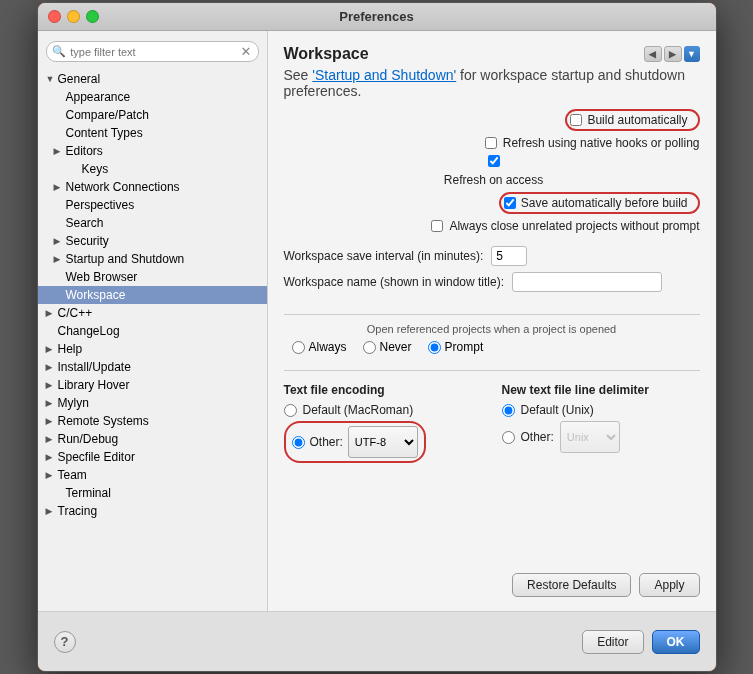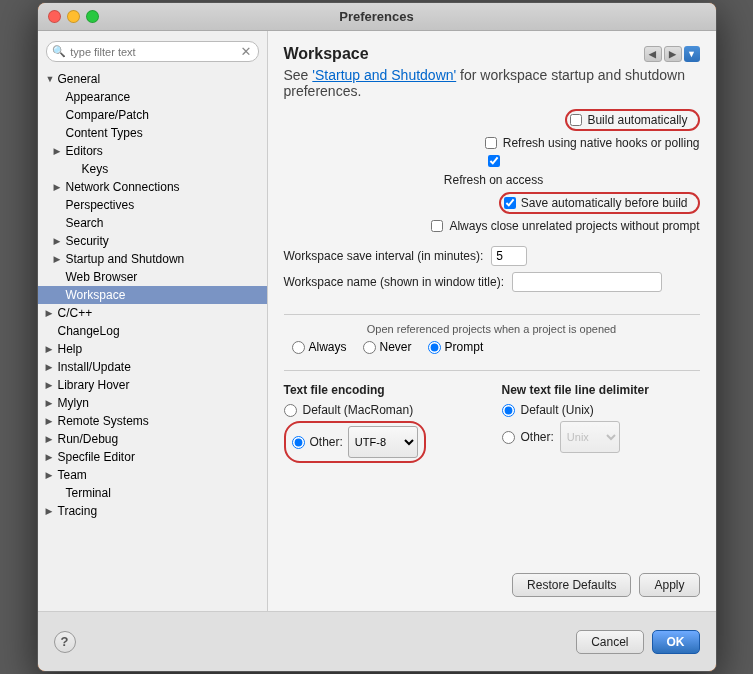--- a/index.html
+++ b/index.html
@@ -530,17 +530,17 @@
       <div style="display:flex; justify-content:flex-end; gap:8px; margin-top: auto; padding-top: 12px;">
         <button class="btn restore-defaults-btn">Restore Defaults</button>
         <button class="btn">Apply</button>
       </div>
     </div>
   </div>
 
   <div class="bottom-bar">
     <div class="help-btn">?</div>
     <div class="btn-group">
-      <button class="btn">Cancel</button>
+      <button class="btn">Editor</button>
       <button class="btn btn-blue">OK</button>
     </div>
   </div>
 </div>
 
 </body></html>

